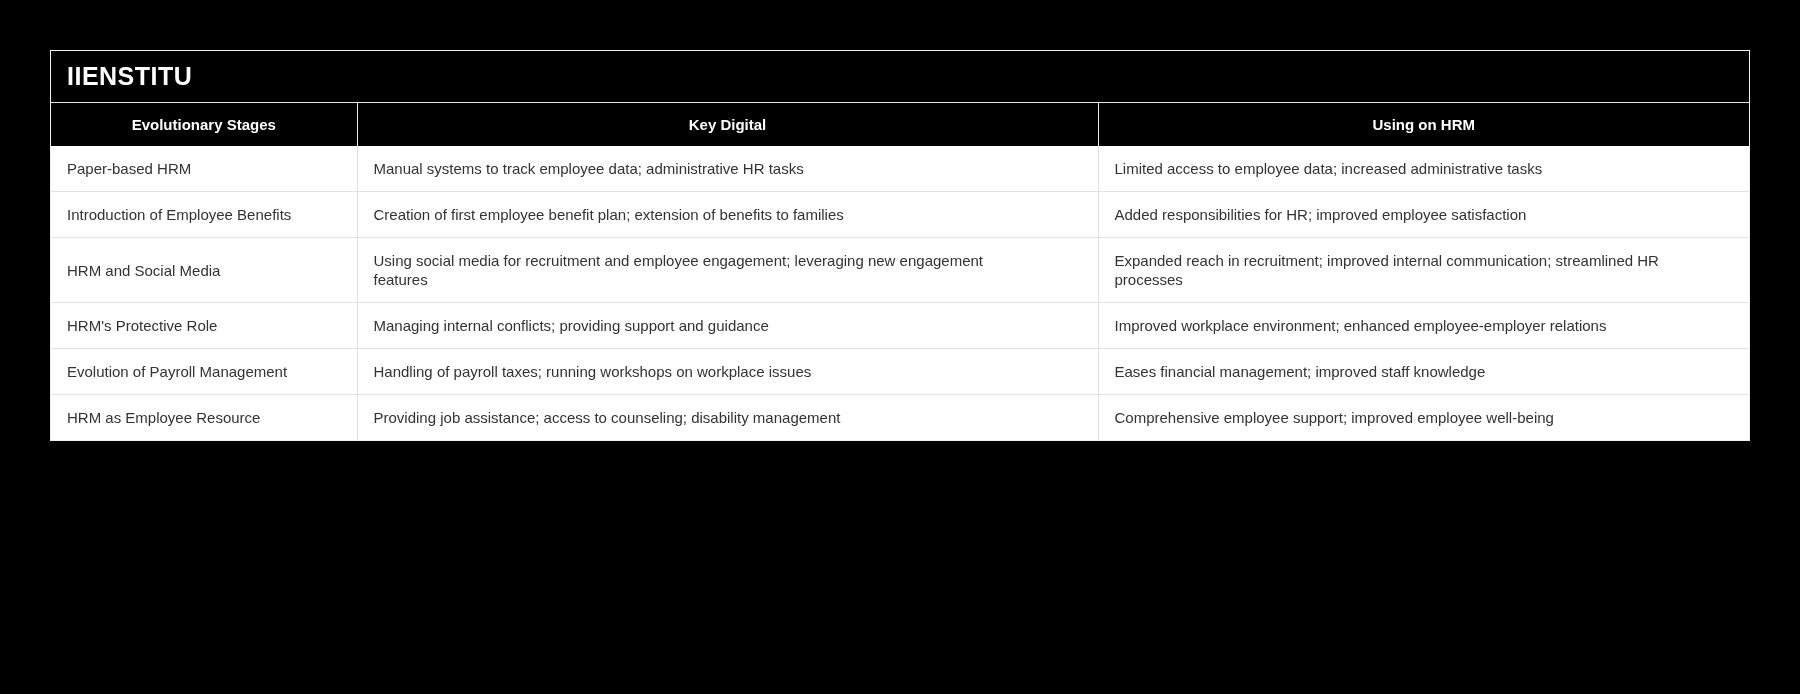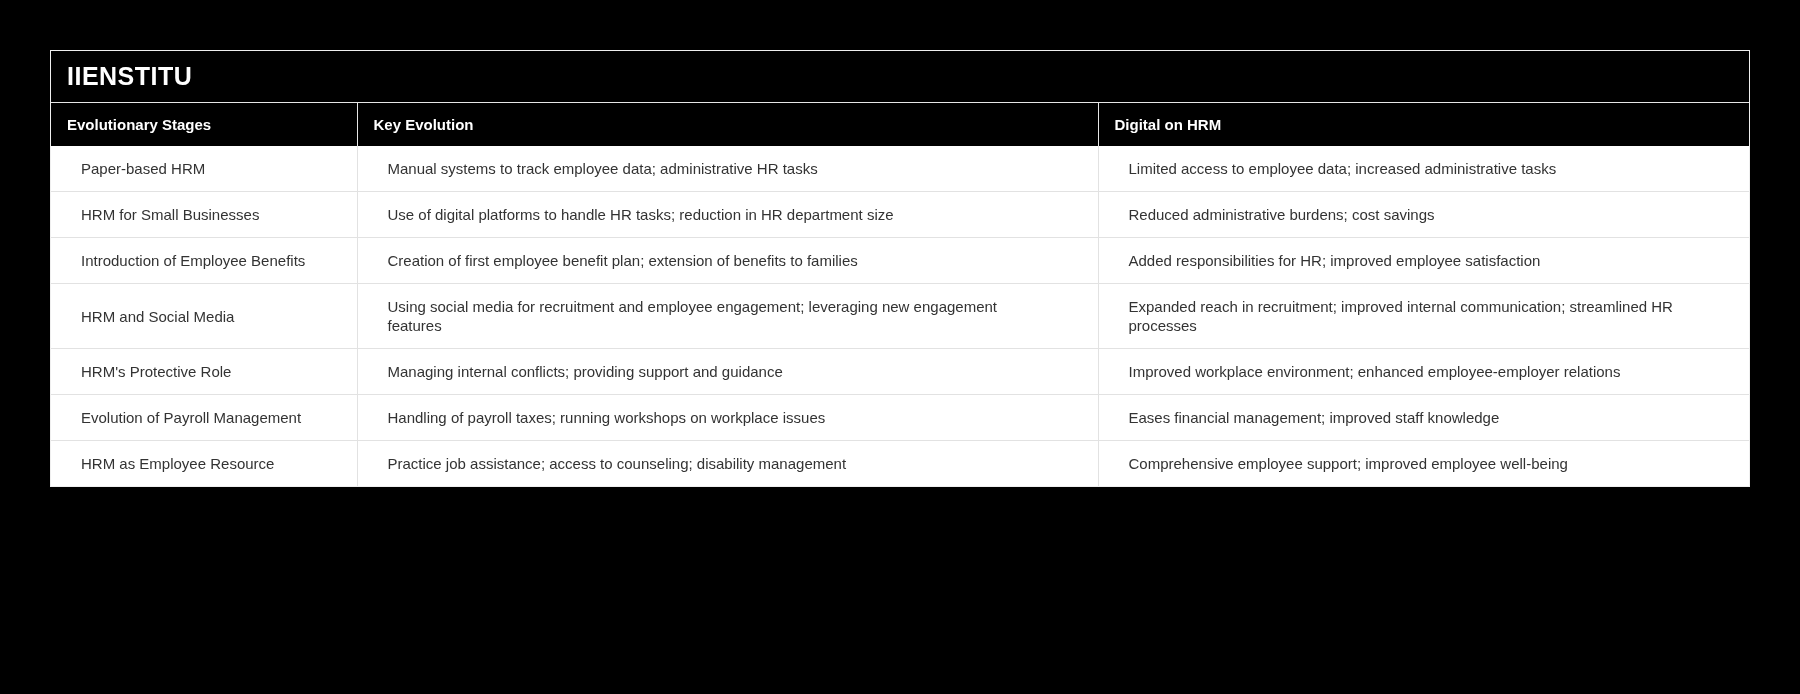--- a/index.html
+++ b/index.html
@@ -29,35 +29,35 @@
     border-bottom: 1px solid #e6e6e6;
   }
   table.hrm-table {
     width: 100%;
     border-collapse: collapse;
     table-layout: fixed;
   }
   table.hrm-table th {
     background: #000000;
     color: #ffffff;
-    text-align: left;
+    text-align: center;
     font-size: 15px;
     font-weight: 700;
     line-height: 19px;
     padding: 12px 16px;
     border-right: 1px solid #e6e6e6;
   }
   table.hrm-table th:last-child { border-right: none; }
   table.hrm-table td {
     background: #ffffff;
     color: #333333;
     font-size: 15px;
     font-weight: 400;
     line-height: 19px;
-    padding: 13px 30px;
+    padding: 13px 16px;
     vertical-align: middle;
     border-right: 1px solid #e2e2e2;
     border-top: 1px solid #e2e2e2;
     white-space: pre-line;
   }
   table.hrm-table td:last-child { border-right: none; }
   table.hrm-table tbody tr:first-child td { border-top: none; }
 </style>
 </head>
 <body>
@@ -67,34 +67,29 @@
 
   <table class="hrm-table">
     <colgroup>
       <col style="width:306px">
       <col style="width:741px">
       <col style="width:651px">
     </colgroup>
     <thead>
       <tr>
         <th>Evolutionary Stages</th>
-        <th>Key Evolution</th>
-        <th>Digital on HRM</th>
+        <th>Key Digital</th>
+        <th>Using on HRM</th>
       </tr>
     </thead>
     <tbody>
       <tr>
         <td>Paper-based HRM</td>
         <td>Manual systems to track employee data; administrative HR tasks</td>
         <td>Limited access to employee data; increased administrative tasks</td>
-      </tr>
-      <tr>
-        <td>HRM for Small Businesses</td>
-        <td>Use of digital platforms to handle HR tasks; reduction in HR department size</td>
-        <td>Reduced administrative burdens; cost savings</td>
       </tr>
       <tr>
         <td>Introduction of Employee Benefits</td>
         <td>Creation of first employee benefit plan; extension of benefits to families</td>
         <td>Added responsibilities for HR; improved employee satisfaction</td>
       </tr>
       <tr>
         <td>HRM and Social Media</td>
         <td>Using social media for recruitment and employee engagement; leveraging new engagement
 features</td>
@@ -106,18 +101,18 @@
         <td>Managing internal conflicts; providing support and guidance</td>
         <td>Improved workplace environment; enhanced employee-employer relations</td>
       </tr>
       <tr>
         <td>Evolution of Payroll Management</td>
         <td>Handling of payroll taxes; running workshops on workplace issues</td>
         <td>Eases financial management; improved staff knowledge</td>
       </tr>
       <tr>
         <td>HRM as Employee Resource</td>
-        <td>Practice job assistance; access to counseling; disability management</td>
+        <td>Providing job assistance; access to counseling; disability management</td>
         <td>Comprehensive employee support; improved employee well-being</td>
       </tr>
     </tbody>
   </table>
 </div>
 
 </body></html>

